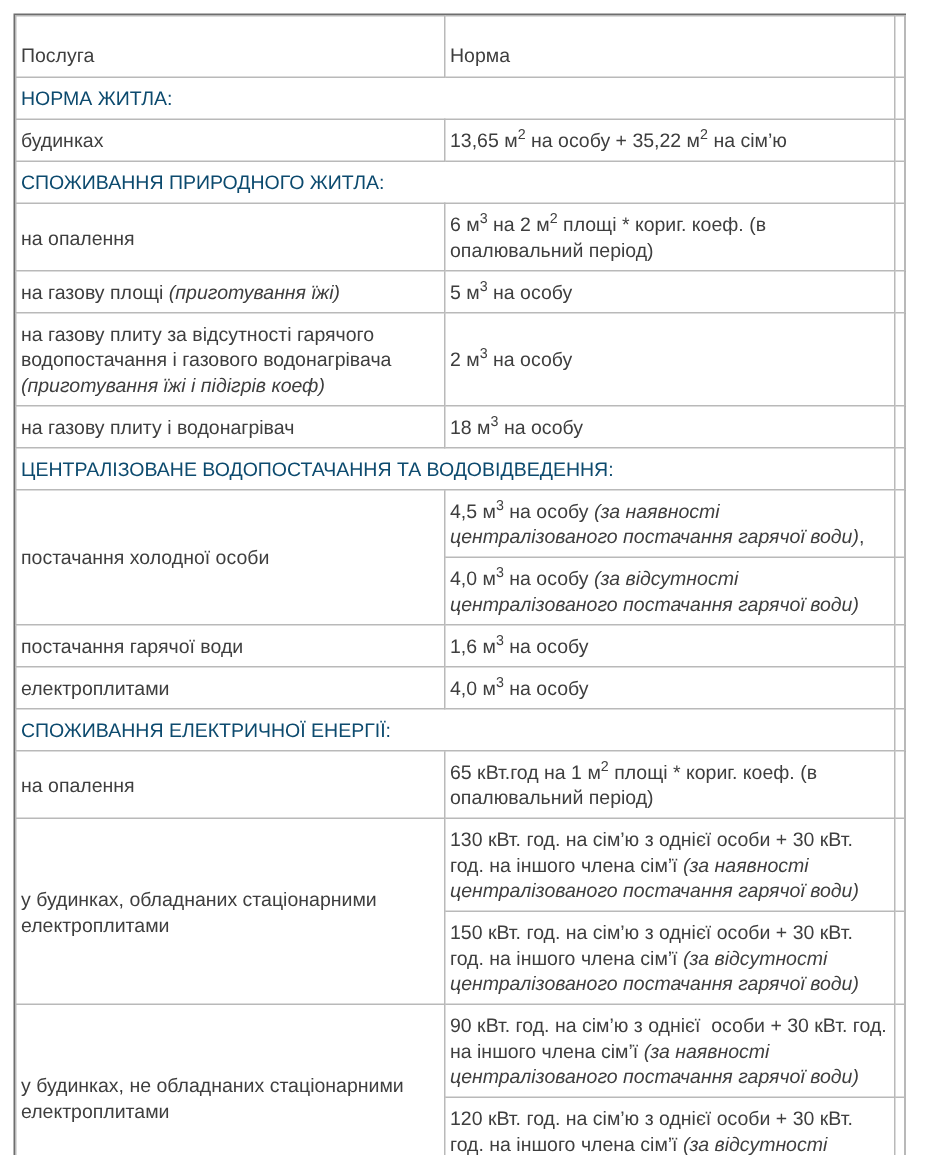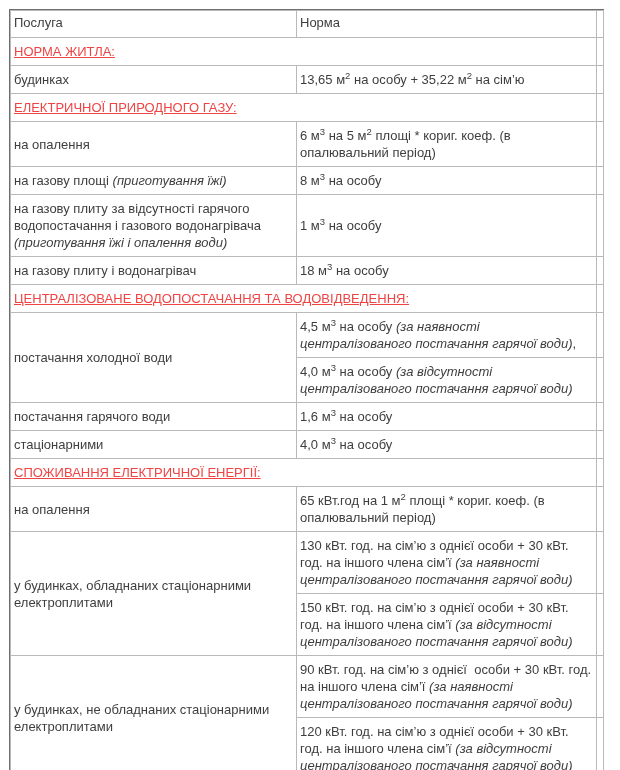--- a/index.html
+++ b/index.html
@@ -39,29 +39,28 @@
   table.norms td {
     border: 1px solid #b9b9b9;
     padding: 5px 4px 5px 3px;
     vertical-align: middle;
     text-align: left;
     font-weight: normal;
     word-wrap: break-word;
     overflow: hidden;
   }
   table.norms thead th {
-    padding-top: 3px;
+    padding-top: 17px;
     padding-bottom: 6px;
   }
   td.section-cell {
     font-weight: bold;
-    color: #ef4444;
+    color: #0c4a6e;
     padding-top: 6px;
     padding-bottom: 6px;
-    text-decoration: underline;
   }
   td.align-center { text-align: center; }
   td.align-left   { text-align: left; }
   td.spacer-cell  { padding: 0; }
   table.norms sup {
     font-size: 9.5px;
     line-height: 0;
     vertical-align: super;
   }
   table.norms i {
@@ -90,63 +89,63 @@
           <tr>
             <td colspan="2" class="section-cell align-center">НОРМА ЖИТЛА:</td>
             <td class="spacer-cell"></td>
           </tr>
           <tr>
             <td rowspan="1"><span>будинках</span></td>
             <td><span>13,65 м</span><sup>2</sup><span> на особу + 35,22 м</span><sup>2</sup><span> на сім’ю</span></td>
             <td class="spacer-cell"></td>
           </tr>
           <tr>
-            <td colspan="2" class="section-cell align-left">ЕЛЕКТРИЧНОЇ ПРИРОДНОГО ГАЗУ:</td>
+            <td colspan="2" class="section-cell align-left">СПОЖИВАННЯ ПРИРОДНОГО ЖИТЛА:</td>
             <td class="spacer-cell"></td>
           </tr>
           <tr>
             <td rowspan="1"><span>на опалення</span></td>
-            <td><span>6 м</span><sup>3</sup><span> на 5 м</span><sup>2</sup><span> площі * кориг. коеф. (в опалювальний період)</span></td>
+            <td><span>6 м</span><sup>3</sup><span> на 2 м</span><sup>2</sup><span> площі * кориг. коеф. (в опалювальний період)</span></td>
             <td class="spacer-cell"></td>
           </tr>
           <tr>
             <td rowspan="1"><span>на газову площі </span><i>(приготування їжі)</i></td>
-            <td><span>8 м</span><sup>3</sup><span> на особу</span></td>
+            <td><span>5 м</span><sup>3</sup><span> на особу</span></td>
             <td class="spacer-cell"></td>
           </tr>
           <tr>
-            <td rowspan="1"><span>на газову плиту за відсутності гарячого водопостачання і газового водонагрівача </span><i>(приготування їжі і опалення води)</i></td>
-            <td><span>1 м</span><sup>3</sup><span> на особу</span></td>
+            <td rowspan="1"><span>на газову плиту за відсутності гарячого водопостачання і газового водонагрівача </span><i>(приготування їжі і підігрів коеф)</i></td>
+            <td><span>2 м</span><sup>3</sup><span> на особу</span></td>
             <td class="spacer-cell"></td>
           </tr>
           <tr>
             <td rowspan="1"><span>на газову плиту і водонагрівач</span></td>
             <td><span>18 м</span><sup>3</sup><span> на особу</span></td>
             <td class="spacer-cell"></td>
           </tr>
           <tr>
             <td colspan="2" class="section-cell align-center">ЦЕНТРАЛІЗОВАНЕ ВОДОПОСТАЧАННЯ ТА ВОДОВІДВЕДЕННЯ:</td>
             <td class="spacer-cell"></td>
           </tr>
           <tr>
-            <td rowspan="2"><span>постачання холодної води</span></td>
+            <td rowspan="2"><span>постачання холодної особи</span></td>
             <td><span>4,5 м</span><sup>3</sup><span> на особу </span><i>(за наявності централізованого постачання гарячої води)</i><span>,</span></td>
             <td class="spacer-cell"></td>
           </tr>
           <tr>
             <td><span>4,0 м</span><sup>3</sup><span> на особу </span><i>(за відсутності централізованого постачання гарячої води)</i></td>
             <td class="spacer-cell"></td>
           </tr>
           <tr>
-            <td rowspan="1"><span>постачання гарячого води</span></td>
+            <td rowspan="1"><span>постачання гарячої води</span></td>
             <td><span>1,6 м</span><sup>3</sup><span> на особу</span></td>
             <td class="spacer-cell"></td>
           </tr>
           <tr>
-            <td rowspan="1"><span>стаціонарними</span></td>
+            <td rowspan="1"><span>електроплитами</span></td>
             <td><span>4,0 м</span><sup>3</sup><span> на особу</span></td>
             <td class="spacer-cell"></td>
           </tr>
           <tr>
             <td colspan="2" class="section-cell align-center">СПОЖИВАННЯ ЕЛЕКТРИЧНОЇ ЕНЕРГІЇ:</td>
             <td class="spacer-cell"></td>
           </tr>
           <tr>
             <td rowspan="1"><span>на опалення</span></td>
             <td><span>65 кВт.год на 1 м</span><sup>2</sup><span> площі * кориг. коеф. (в опалювальний період)</span></td>

